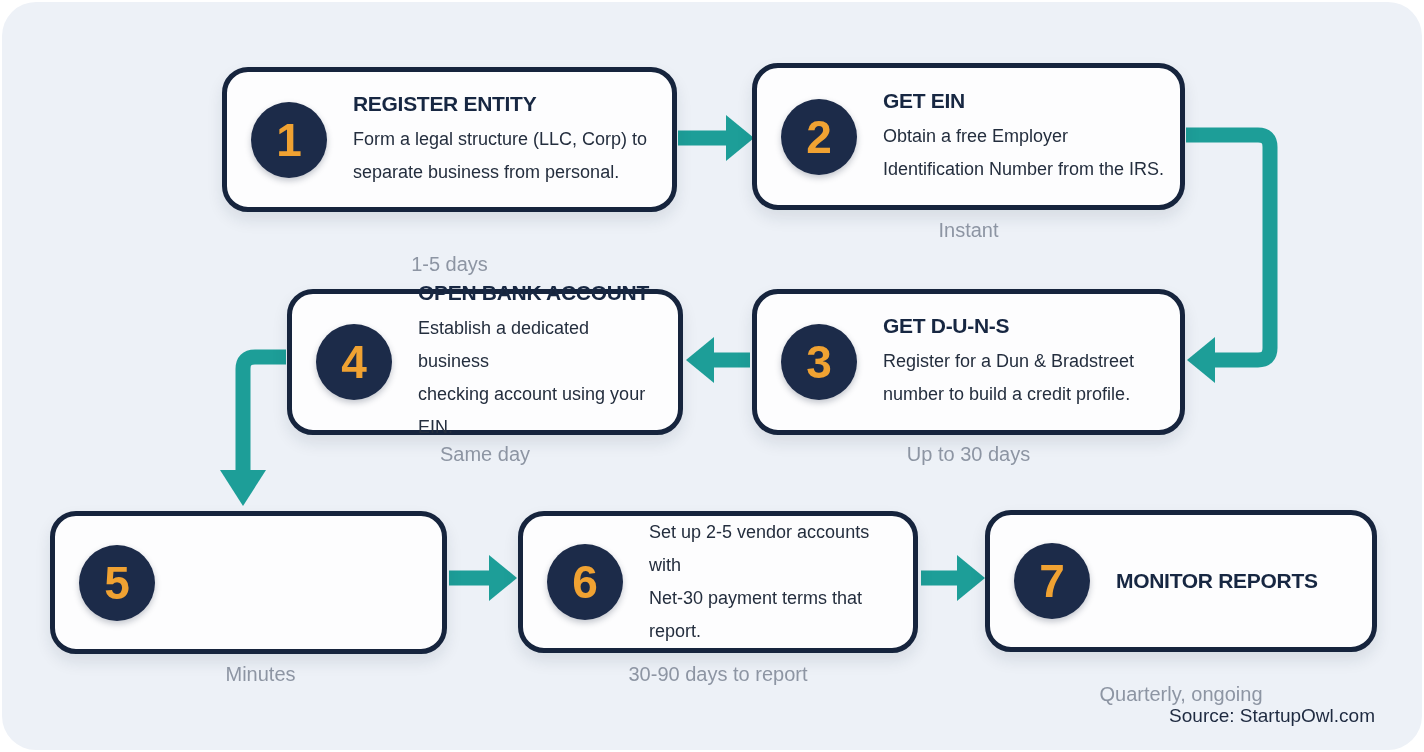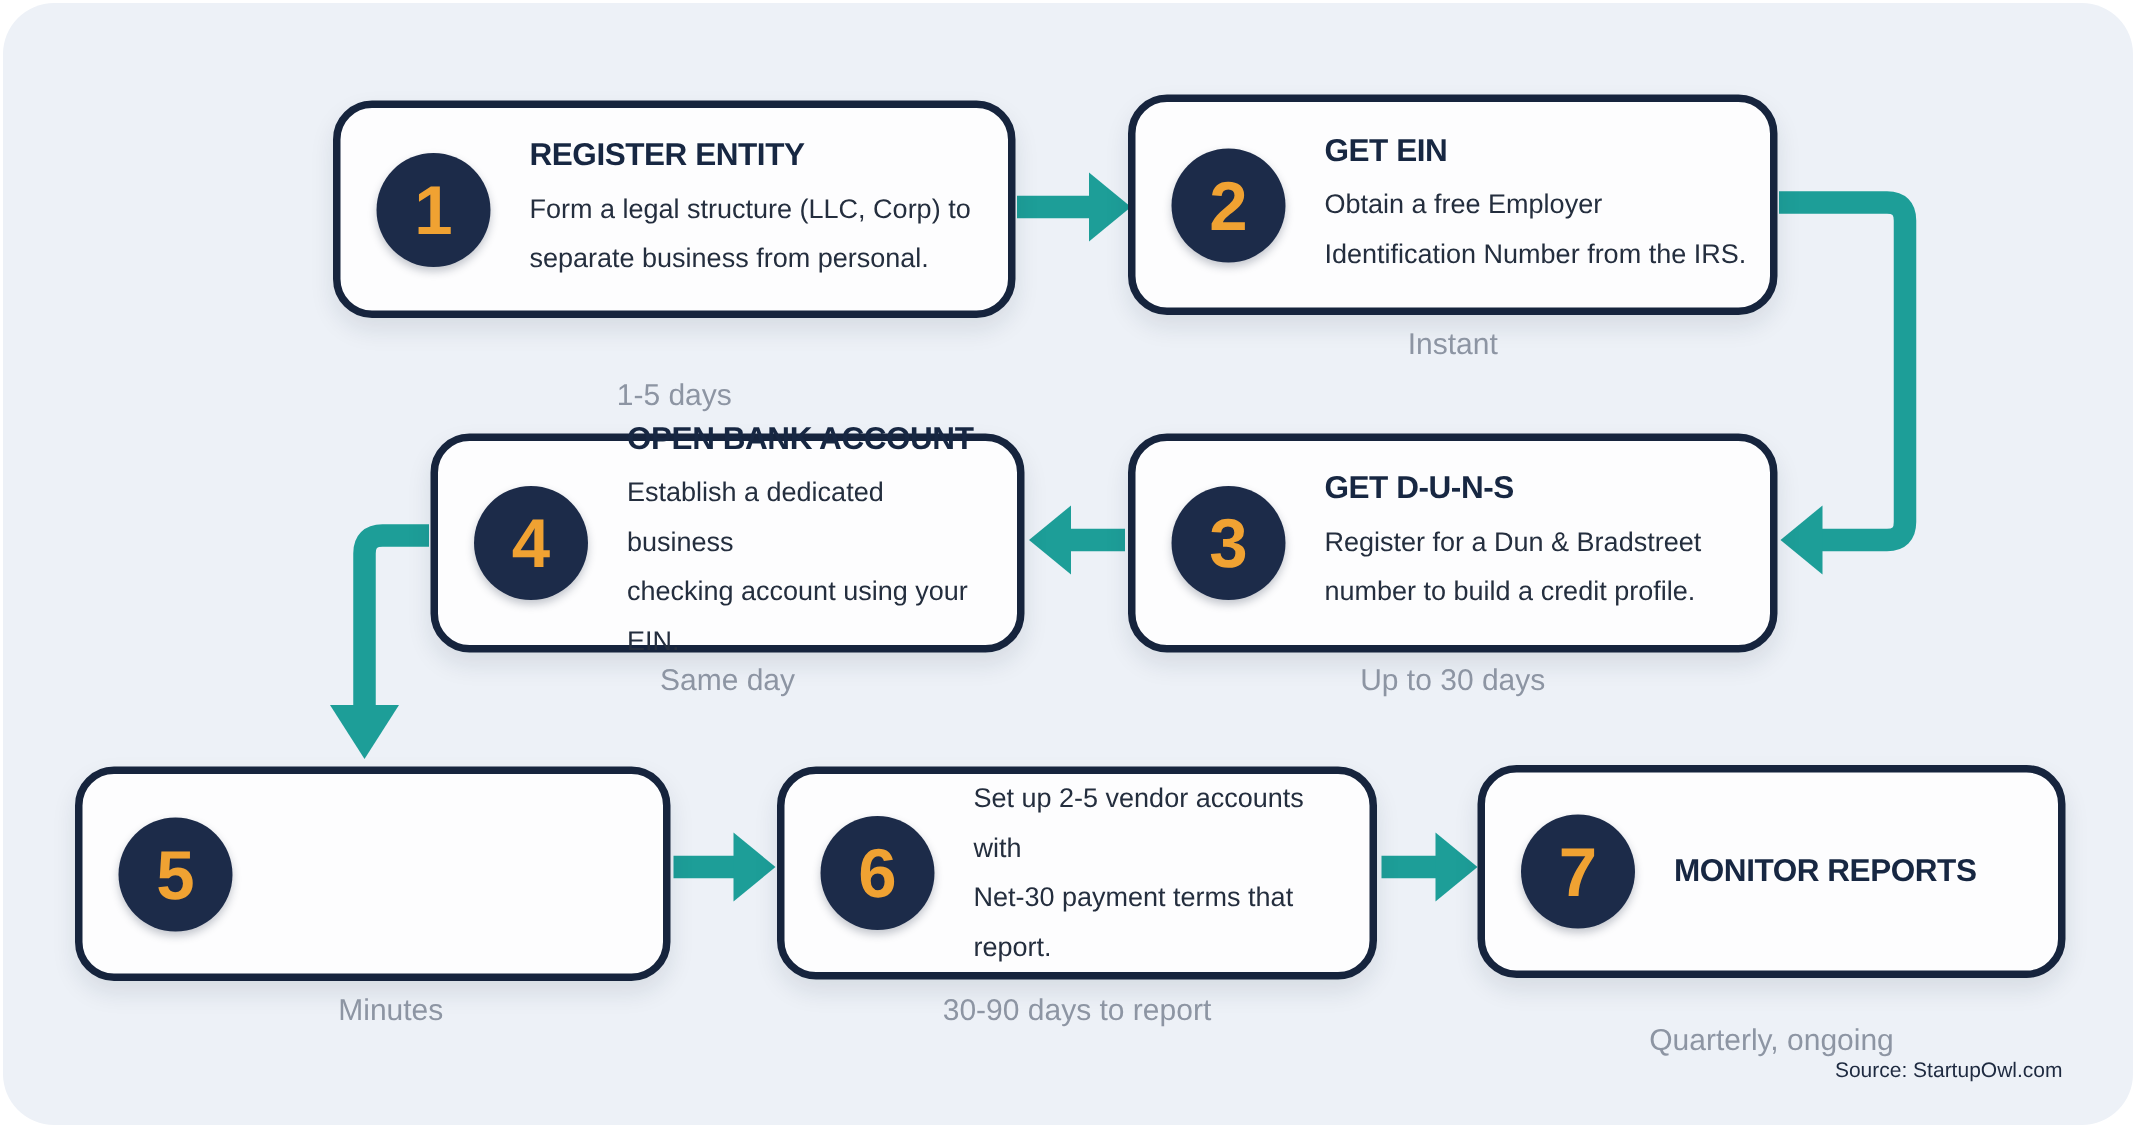--- a/index.html
+++ b/index.html
@@ -53,21 +53,21 @@
   .time-label{
     position:absolute;
     text-align:center;
     color:var(--time-gray);
     font-size:20px;
   }
   .source-label{
     position:absolute;
     right:49px;top:705px;
     color:var(--source-navy);
-    font-size:14px;
+    font-size:19px;
   }
 
   
   #card-1{left:222px;top:67px;width:455px;height:145px;}
   #card-2{left:752px;top:63px;width:433px;height:147px;}
   #card-3{left:752px;top:289px;width:433px;height:146px;}
   #card-4{left:287px;top:289px;width:396px;height:146px;}
   #card-5{left:50px;top:511px;width:397px;height:143px;}
   #card-6{left:518px;top:511px;width:400px;height:142px;}
   #card-7{left:985px;top:510px;width:392px;height:142px;}

